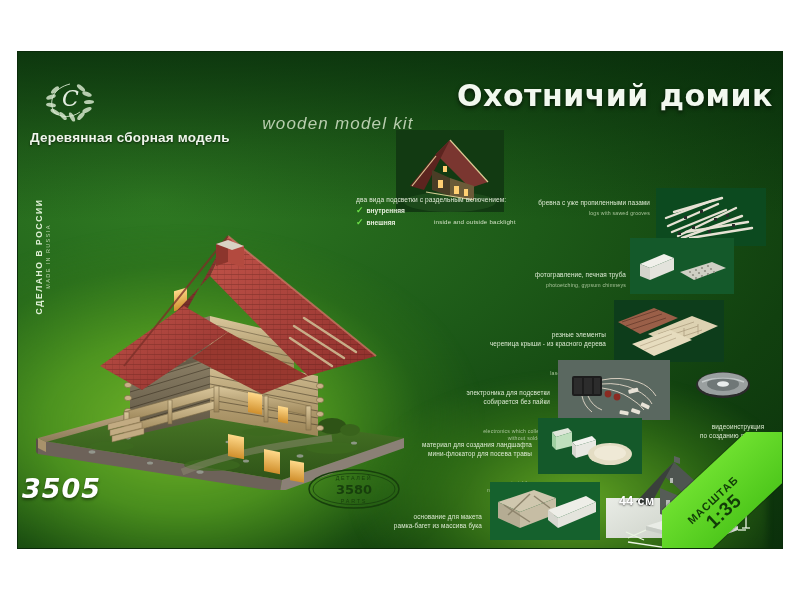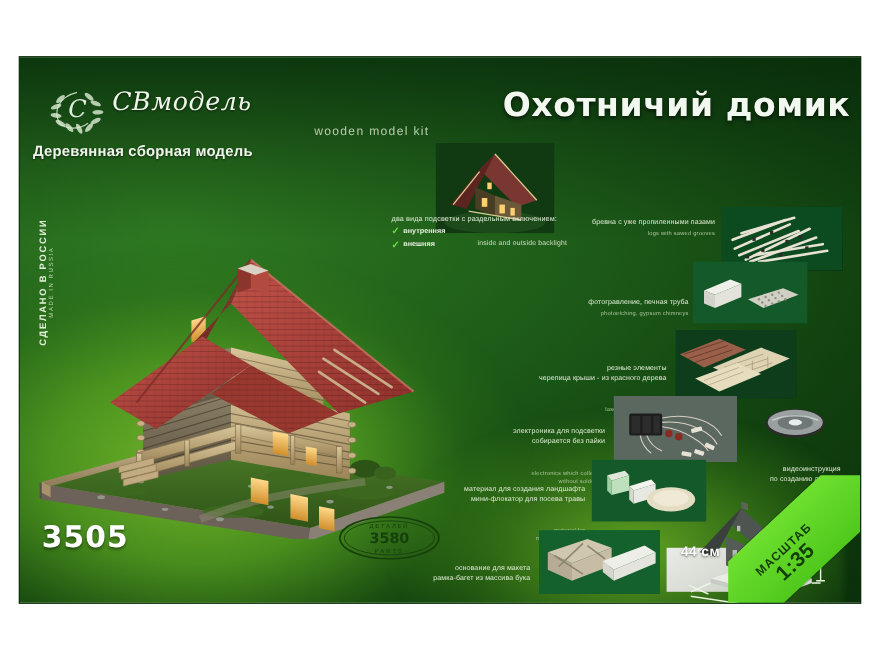--- a/index.html
+++ b/index.html
@@ -39,21 +39,21 @@
     font-style:italic;font-size:23px;letter-spacing:.5px;
     text-shadow:0 1px 2px rgba(0,0,0,.55);
   }
   .title-en{
     position:absolute;left:205px;top:30px;width:230px;text-align:center;
     color:#e8f2e4;font-size:26px;letter-spacing:.6px;font-family:"DejaVu Sans",sans-serif;
     text-shadow:0 2px 3px rgba(0,0,0,.6);
   }
   .subtitle-en{
     position:absolute;left:205px;top:62px;width:230px;text-align:center;
-    color:#b8cdae;font-size:11px;letter-spacing:1.2px;
+    color:#b8cdae;font-size:17px;letter-spacing:1.2px;font-style:italic;
   }
   .title-ru{
     position:absolute;left:415px;top:26px;width:340px;text-align:right;
     color:#f2f8ef;font-size:30px;font-weight:bold;letter-spacing:.5px;
     font-family:"DejaVu Sans",sans-serif;
     text-shadow:0 2px 4px rgba(0,0,0,.65);
   }
   .subtitle-ru{
     position:absolute;left:12px;top:78px;color:#f0f6ec;font-size:13.5px;font-weight:bold;
     letter-spacing:.2px;text-shadow:0 1px 2px rgba(0,0,0,.6);
@@ -96,22 +96,22 @@
   .panel.mid{background:linear-gradient(150deg,#166b31 0%,#0d4a22 100%);}
   .panel.grey{background:linear-gradient(150deg,#5e6a63 0%,#404a45 100%);}
   .panel.lite{background:linear-gradient(150deg,#e9ece6 0%,#cfd4cb 100%);}
 
   
   .dim{position:absolute;color:#ffffff;font-size:12.5px;font-weight:bold;letter-spacing:.4px;
        text-shadow:0 1px 2px rgba(0,0,0,.55);}
 
   
   .article{
-    position:absolute;left:20px;bottom:44px;color:#ffffff;font-size:27px;font-weight:bold;
-    letter-spacing:1px;text-shadow:0 2px 3px rgba(0,0,0,.45);font-family:"DejaVu Sans",sans-serif;
+    position:absolute;left:4px;bottom:44px;color:#ffffff;font-size:27px;font-weight:bold;
+    letter-spacing:1px;text-shadow:0 2px 3px rgba(0,0,0,.45);font-family:"DejaVu Sans",sans-serif;font-style:italic;
   }
 
   
   .seal{position:absolute;left:288px;bottom:38px;width:96px;height:42px;}
 
   
   .scalewrap{position:absolute;right:0;bottom:0;width:120px;height:116px;overflow:hidden;}
   .scaleband{
     position:absolute;right:-42px;bottom:22px;width:200px;height:62px;
     background:linear-gradient(180deg,#6ee02f 0%,#4fc81c 100%);
@@ -148,21 +148,20 @@
           <ellipse cx="23" cy="42" rx="5" ry="2.1" transform="rotate(48 23 42)"></ellipse>
           <ellipse cx="32" cy="43" rx="5" ry="2.1" transform="rotate(62 32 43)"></ellipse>
           <ellipse cx="41" cy="14" rx="5" ry="2.1" transform="rotate(40 41 14)"></ellipse>
           <ellipse cx="47" cy="20" rx="5" ry="2.1" transform="rotate(22 47 20)"></ellipse>
           <ellipse cx="49" cy="28" rx="5" ry="2.1" transform="rotate(-2 49 28)"></ellipse>
           <ellipse cx="47" cy="36" rx="5" ry="2.1" transform="rotate(-26 47 36)"></ellipse>
           <ellipse cx="41" cy="42" rx="5" ry="2.1" transform="rotate(-48 41 42)"></ellipse>
         </g>
         <text x="22" y="32" font-family="DejaVu Serif, serif" font-style="italic" font-size="22" fill="#eef6ea" opacity=".95">С</text>
       </svg>
-      <div class="logo-text">СВмодель</div>
     </div>
 
     <div class="subtitle-en">wooden model kit</div>
     <div class="title-ru">Охотничий домик</div>
     <div class="subtitle-ru">Деревянная сборная модель</div>
 
     <div class="madein">
       <div class="l1">СДЕЛАНО В РОССИИ</div>
       <div class="l2">MADE IN RUSSIA</div>
     </div>

